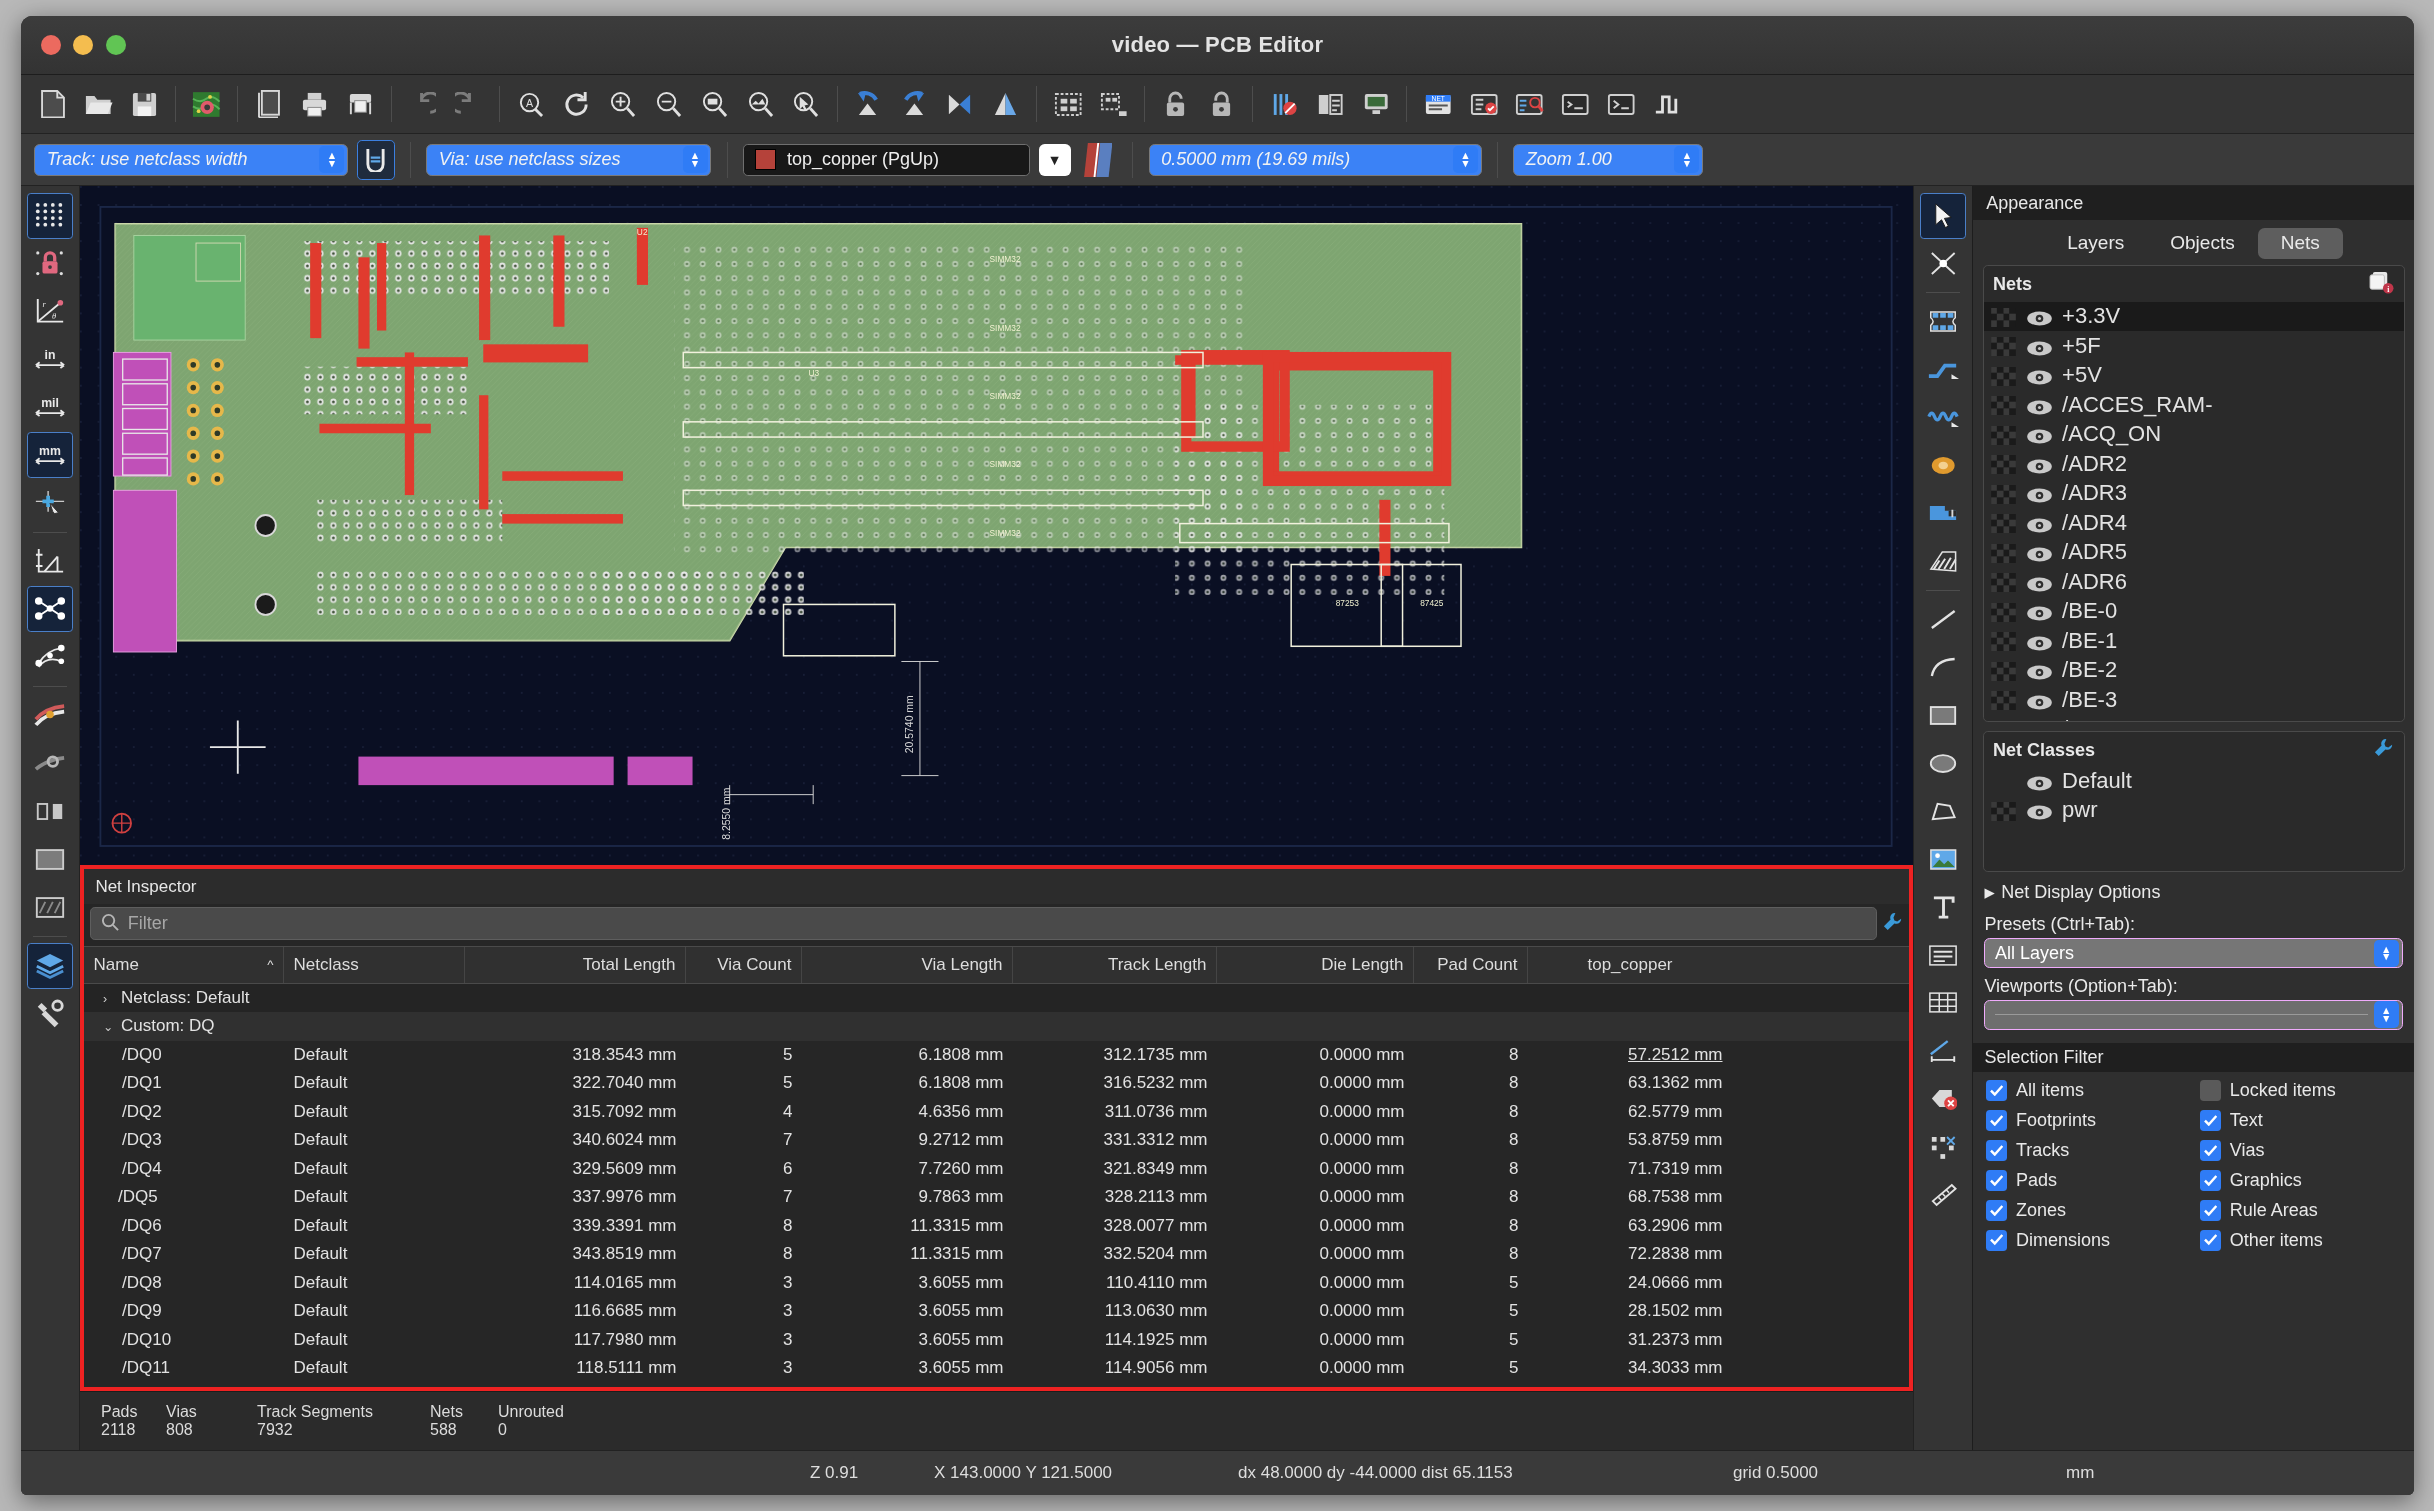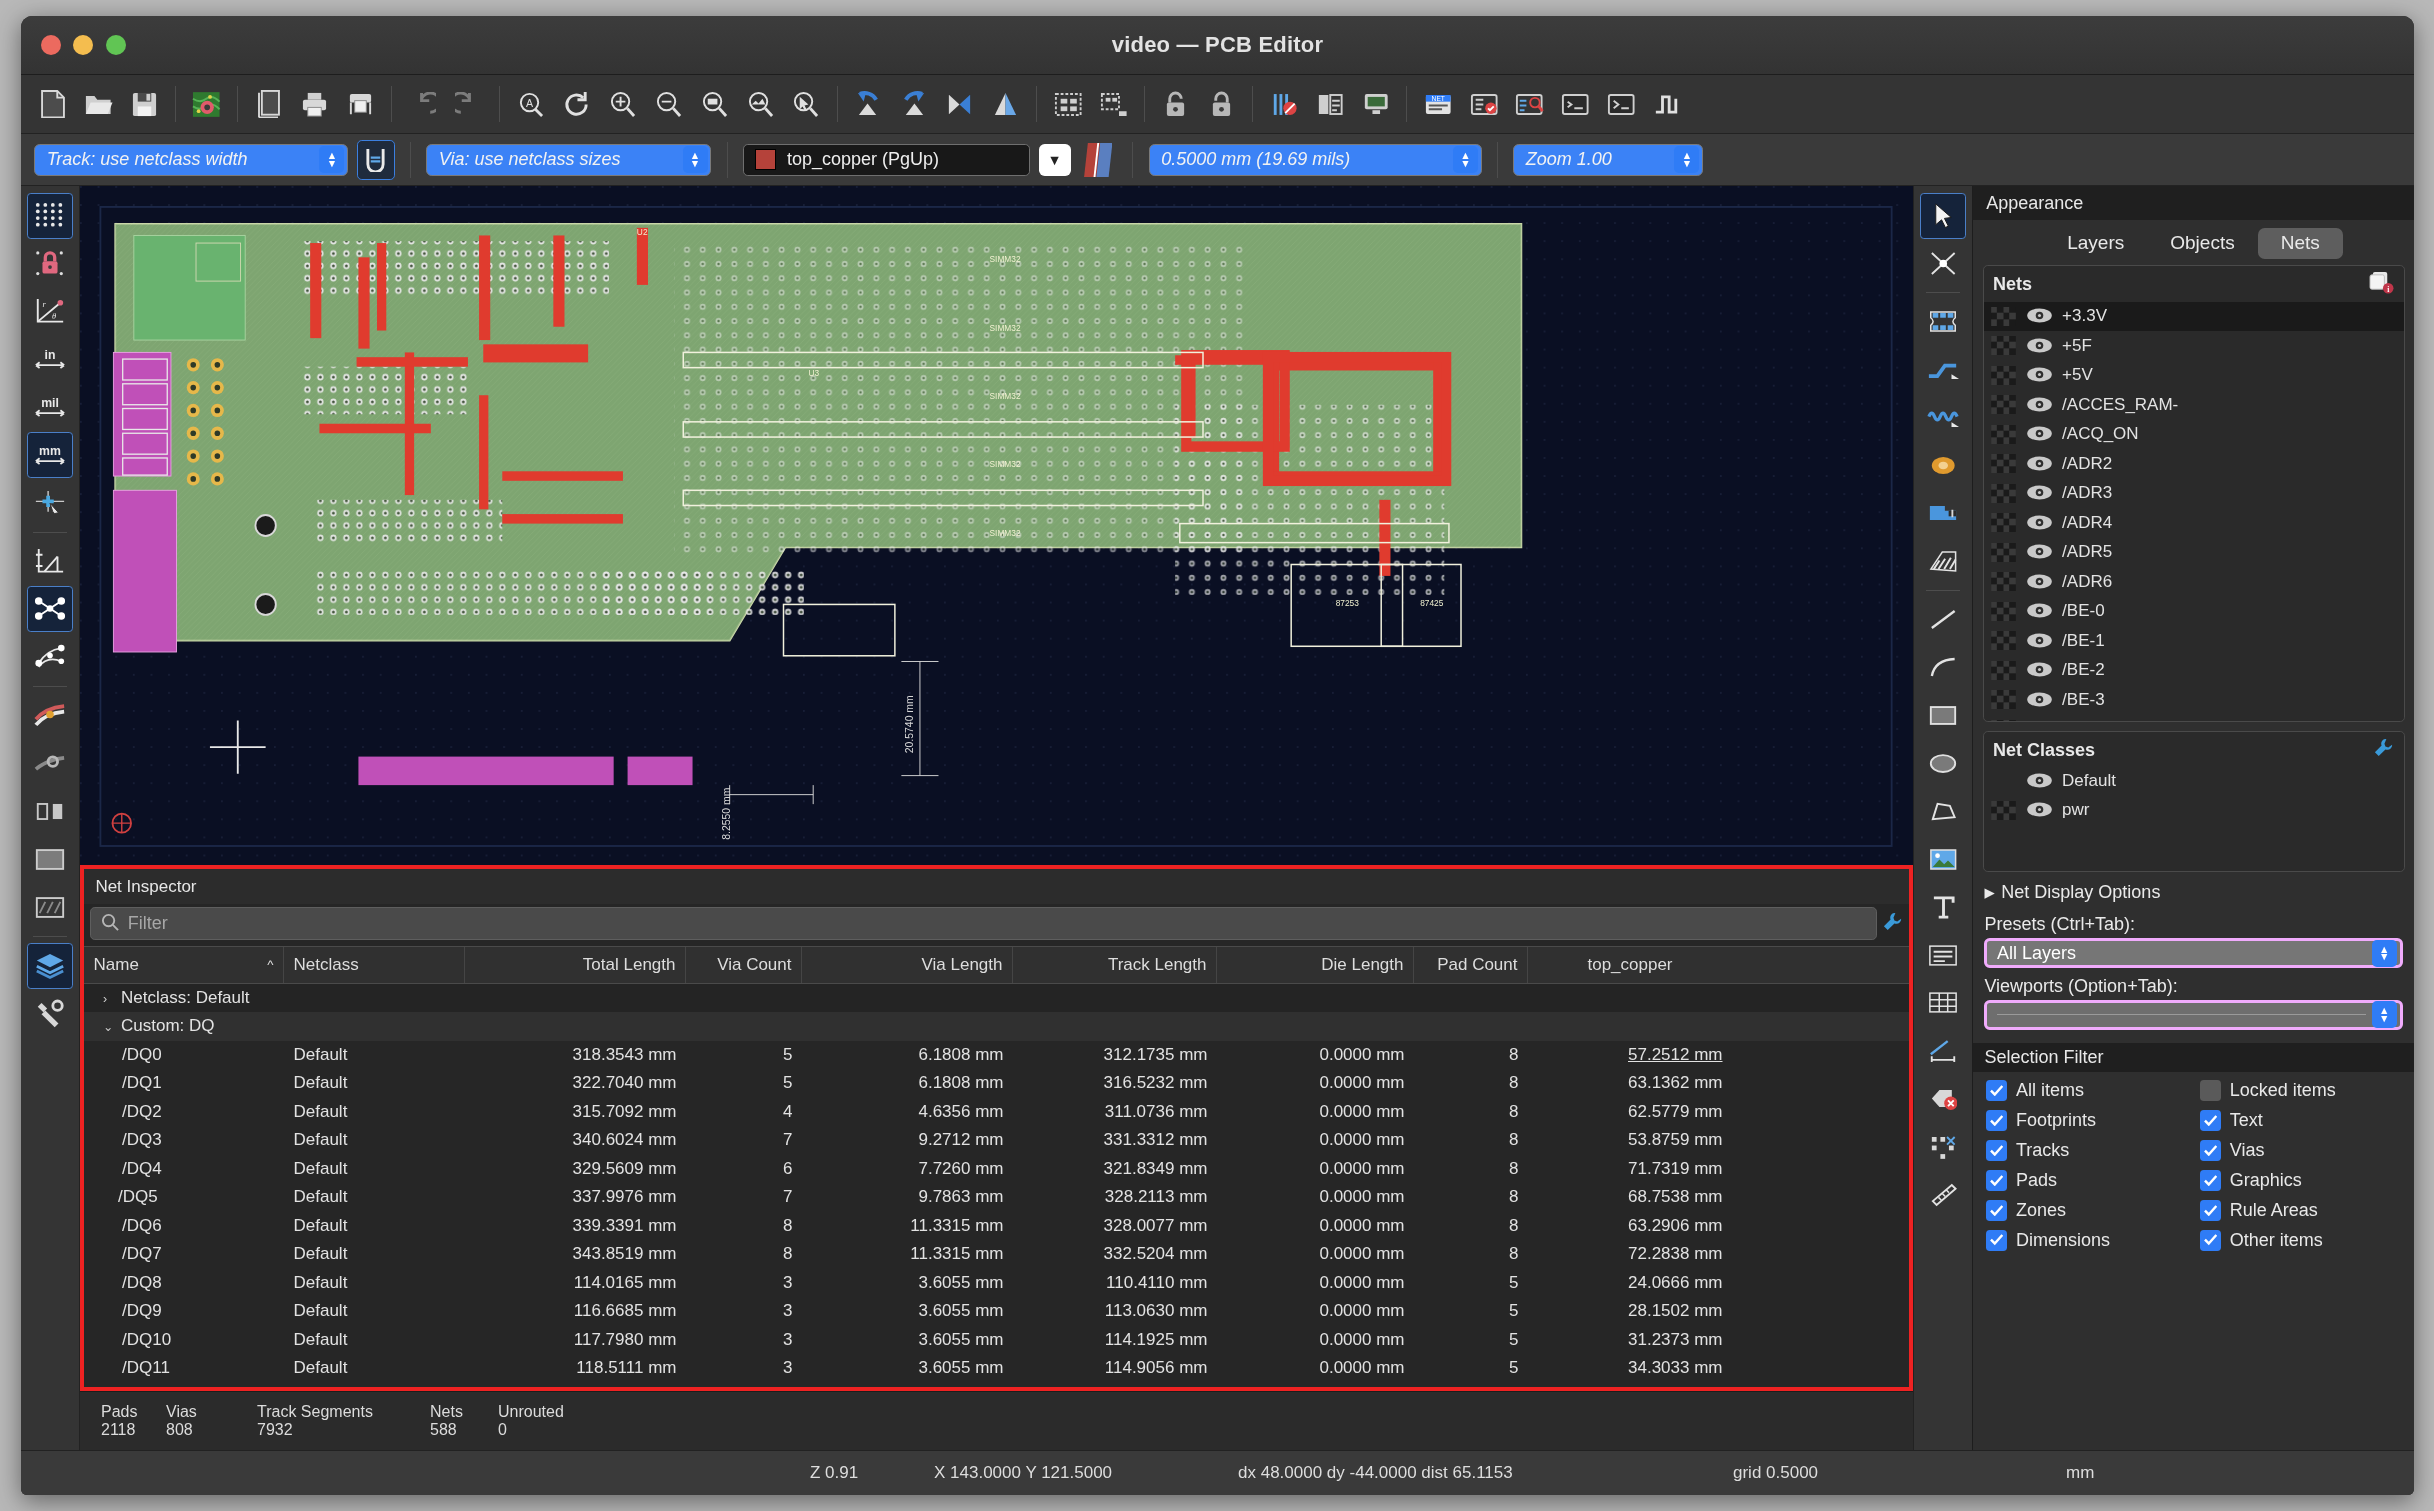--- a/index.html
+++ b/index.html
@@ -135,29 +135,29 @@
   .tab{
     padding:4.8px 23px;font-size:19px;color:#e9e9e9;border-radius:6.7px;
   }
   .tab.active{ background:#5e5e5e; }
   .panelbox{
     margin:5.7px 9.5px 0 9.5px;background:#2a2a2a;border:1px solid #4a4a4a;border-radius:4.8px;
     display:flex;flex-direction:column;min-height:0;
   }
   .panelhead{ display:flex;align-items:center;justify-content:space-between;padding:4.8px 9.5px 2.9px 9.5px;color:#e8e8e8;font-size:18px;font-weight:bold;}
   .netlist{ overflow:hidden; }
-  .netrow{ display:flex;align-items:center;gap:9.5px;height:29.5px;padding-left:7.6px;color:#e3e3e3;font-size:17px;}
+  .netrow{ display:flex;align-items:center;gap:9.5px;height:29.5px;padding-left:7.6px;color:#e3e3e3;font-size:22px;}
   .netrow.sel{ background:#1a1a1a; }
   .chk{ width:25px;height:19px;flex:0 0 auto;}
   .eye{ width:27px;height:18px;flex:0 0 auto;}
   .ncbox{ margin:9.5px 9.5px 0 9.5px;background:#2a2a2a;border:1px solid #4a4a4a;border-radius:4.8px;height:141px;}
   .ndo{ padding:9.5px 11.4px;color:#eaeaea;font-size:18px;display:flex;align-items:center;gap:6.7px;}
   .presets{ padding:1.9px 11.4px 0 11.4px;color:#eaeaea;font-size:18px;}
   .selcombo{
-    height:30px;background:#767676;border:3px solid #f0abfc;border-radius:5.7px;margin:2.9px 0 7.6px 0;
+    height:30px;background:#767676;border:1px solid #f0abfc;border-radius:5.7px;margin:2.9px 0 7.6px 0;
     display:flex;align-items:center;padding:0 2.9px 0 9.5px;color:#fff;font-size:18px;
   }
   .selcombo .lbl{flex:1 1 auto;}
   .emptycombo{ background:#6e6e6e; }
   .emptycombo .lbl{ border-bottom:1px solid #9a9a9a; height:1px; margin-right:5.7px;}
   .selfilter{ margin-top:5.7px; }
   .sf-title{ background:#1f1f1f;color:#e8e8e8;font-size:18px;padding:3.8px 0 3.8px 11.4px;}
   .sfgrid{ display:grid; grid-template-columns:1fr 1fr; padding:5.7px 0 0 13.3px; row-gap:2.9px;}
   .sfitem{ display:flex;align-items:center;gap:8.6px;color:#e9e9e9;font-size:18px;height:27px;}
   .cb{ width:21px;height:21px;border-radius:3.8px;background:#2f7cf6;display:flex;align-items:center;justify-content:center;flex:0 0 auto;}

